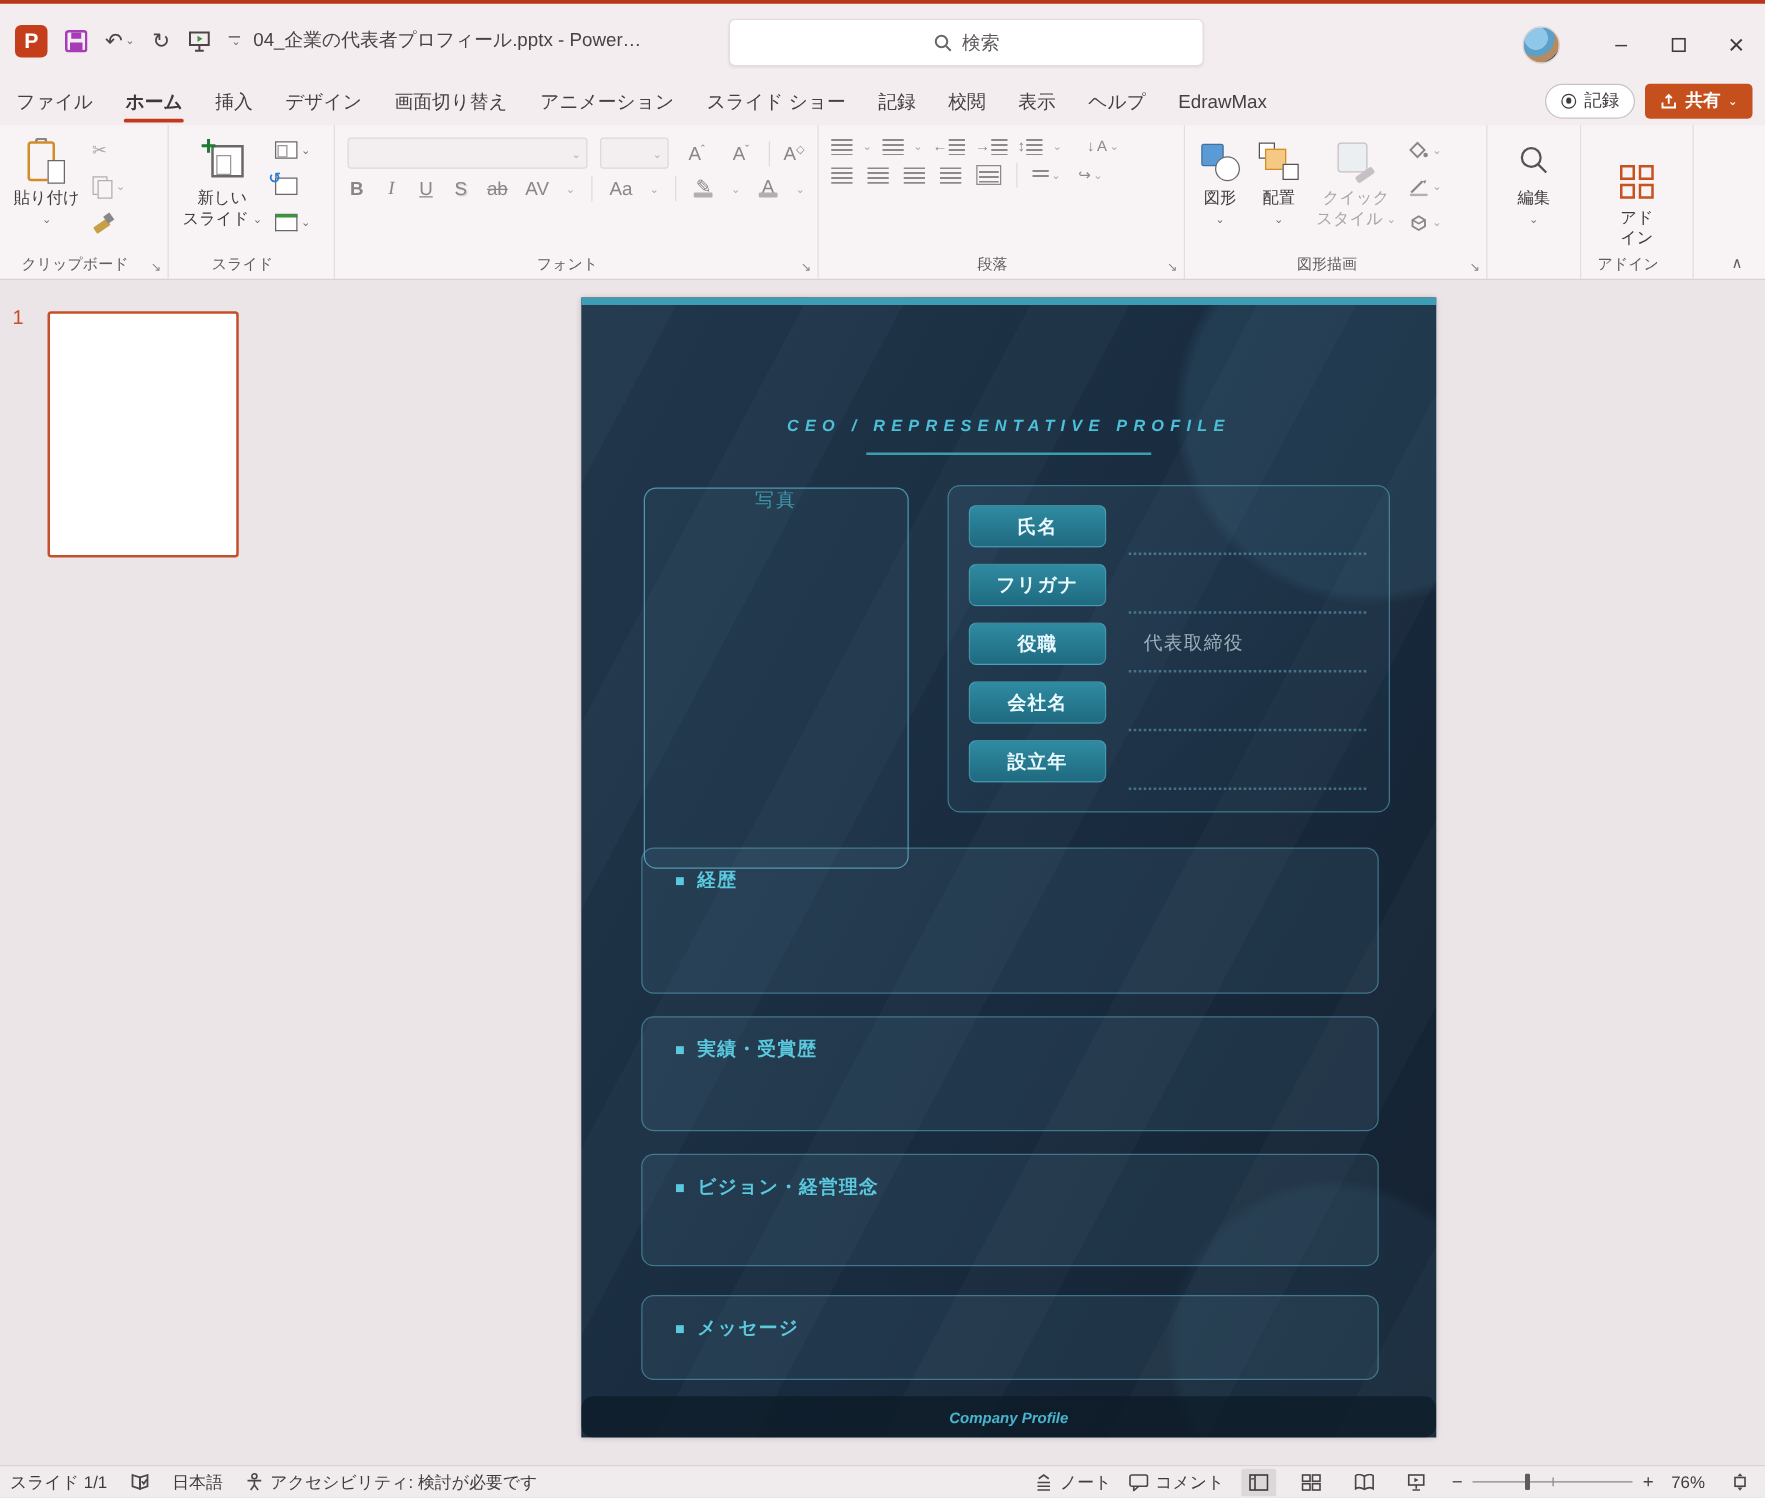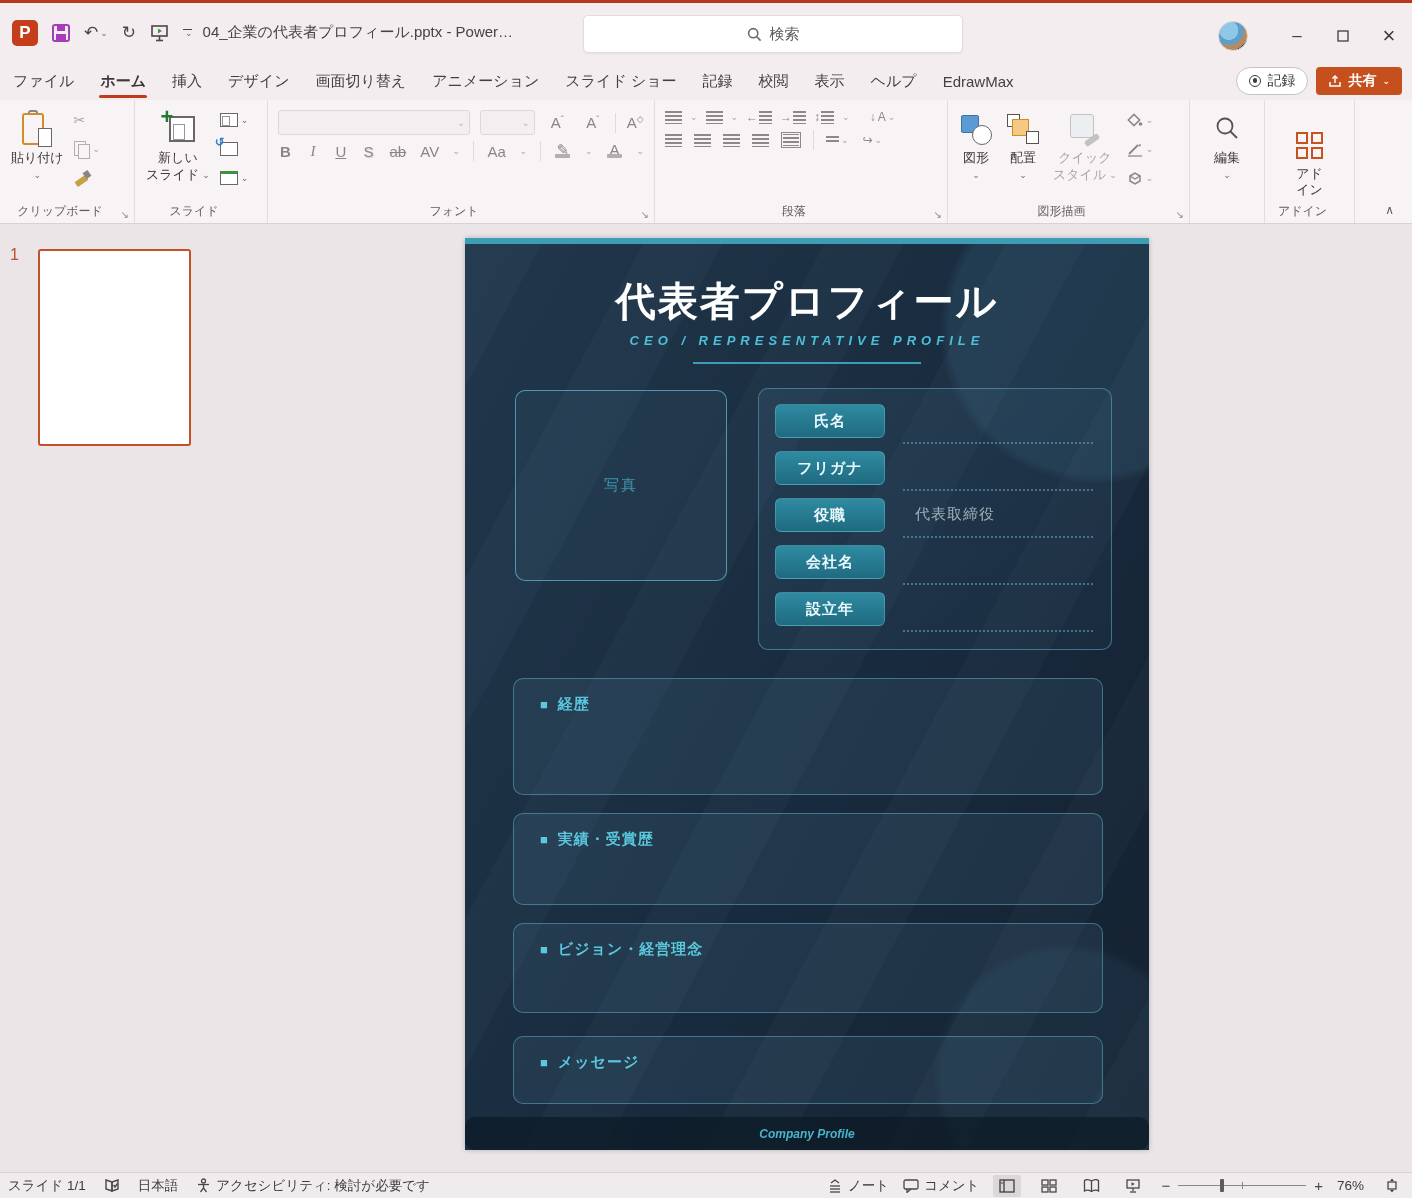--- a/index.html
+++ b/index.html
@@ -118,21 +118,21 @@
       radial-gradient(circle at 92% 10%, rgba(90,160,190,0.13) 0 14%, rgba(90,160,190,0) 15%),
       radial-gradient(circle at 88% 92%, rgba(90,160,190,0.08) 0 12%, rgba(90,160,190,0) 13%),
       repeating-linear-gradient(118deg, rgba(255,255,255,0.018) 0 70px, rgba(0,0,0,0.025) 70px 160px),
       linear-gradient(118deg, #22384d 0%, #1a2d41 48%, #142231 100%);
   }
   .slide-topbar { position:absolute; left:0; top:0; width:100%; height:6px; background:#3d9db4; }
   .s-title { position:absolute; left:0; top:36px; width:100%; text-align:center; color:#fff; font-size:40px; font-weight:bold; letter-spacing:2px; }
   .s-subtitle { position:absolute; left:0; top:95px; width:100%; text-align:center; color:#4cc0d8; font-size:13px; font-style:italic; font-weight:bold; letter-spacing:5px; }
   .s-subline { position:absolute; left:50%; top:124px; width:228px; height:2px; margin-left:-114px; background:#3d9db4; }
 
-  .s-photo { position:absolute; left:50px; top:152px; width:212px; height:191px; border:1px solid rgba(90,175,200,.8); border-radius:10px; background:rgba(95,160,185,0.07); display:flex; align-items:center; justify-content:center; color:#4095ad; font-size:15px; letter-spacing:2px; }
+  .s-photo { position:absolute; left:50px; top:152px; width:212px; height:305px; border:1px solid rgba(90,175,200,.8); border-radius:10px; background:rgba(95,160,185,0.07); display:flex; justify-content:center; color:#4095ad; font-size:15px; letter-spacing:2px; }
 
   .s-info { position:absolute; left:293px; top:150px; width:354px; height:262px; border:1px solid rgba(90,175,200,.55); border-radius:10px;
     background:linear-gradient(135deg, rgba(90,140,170,0.14), rgba(40,70,95,0.18)); padding:13px 16px 0; }
   .f-row { position:relative; height:47px;padding-left:44px; }
   .f-btn { position:absolute; left:0; top:2px; width:110px; height:34px; border-radius:6px; background:linear-gradient(180deg,#2f8ba1,#1f6a80); border:1px solid rgba(120,200,220,.35); color:#eafaff; font-size:15px; font-weight:bold; display:flex; align-items:center; justify-content:center; letter-spacing:1px; }
   .f-line { position:absolute; left:128px; right:2px; bottom:5px; border-bottom:2px dotted rgba(100,170,195,.55); }
   .f-val { position:absolute; left:140px; top:9px; color:#9fb0ba; font-size:15px; letter-spacing:1px; }
 
   .s-section { position:absolute; left:48px; width:590px; border:1px solid rgba(95,180,205,.5); border-radius:10px; background:rgba(120,180,205,0.10); }
   .s-sec1 { top:440px; height:117px; }
@@ -495,21 +495,20 @@
   <div class="thumbpanel">
     <div class="slide-num">1</div>
     <div class="thumb-outer">
       <div class="thumb-clip"></div>
     </div>
   </div>
 
   <div class="canvasarea">
     <div class="slide">
       <div class="slide-topbar"></div>
-      <div class="s-title">代表者プロフィール</div>
       <div class="s-subtitle">CEO / REPRESENTATIVE PROFILE</div>
       <div class="s-subline"></div>
 
       <div class="s-photo">
         <span>写真</span>
       </div>
 
       <div class="s-info">
         <div class="f-row">
           <div class="f-btn">氏名</div>

